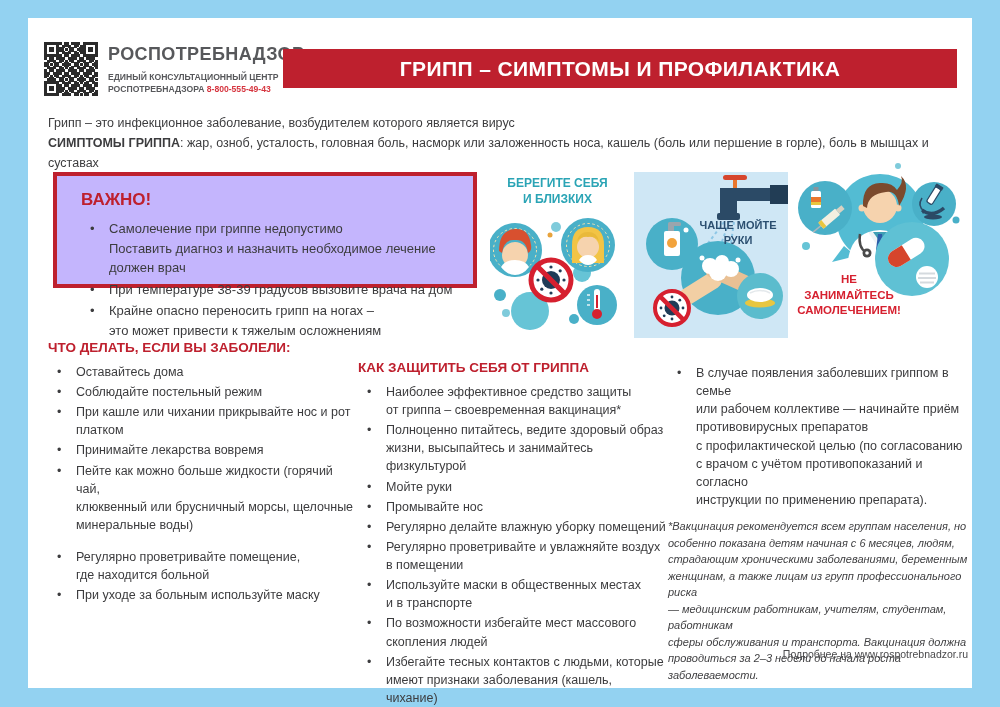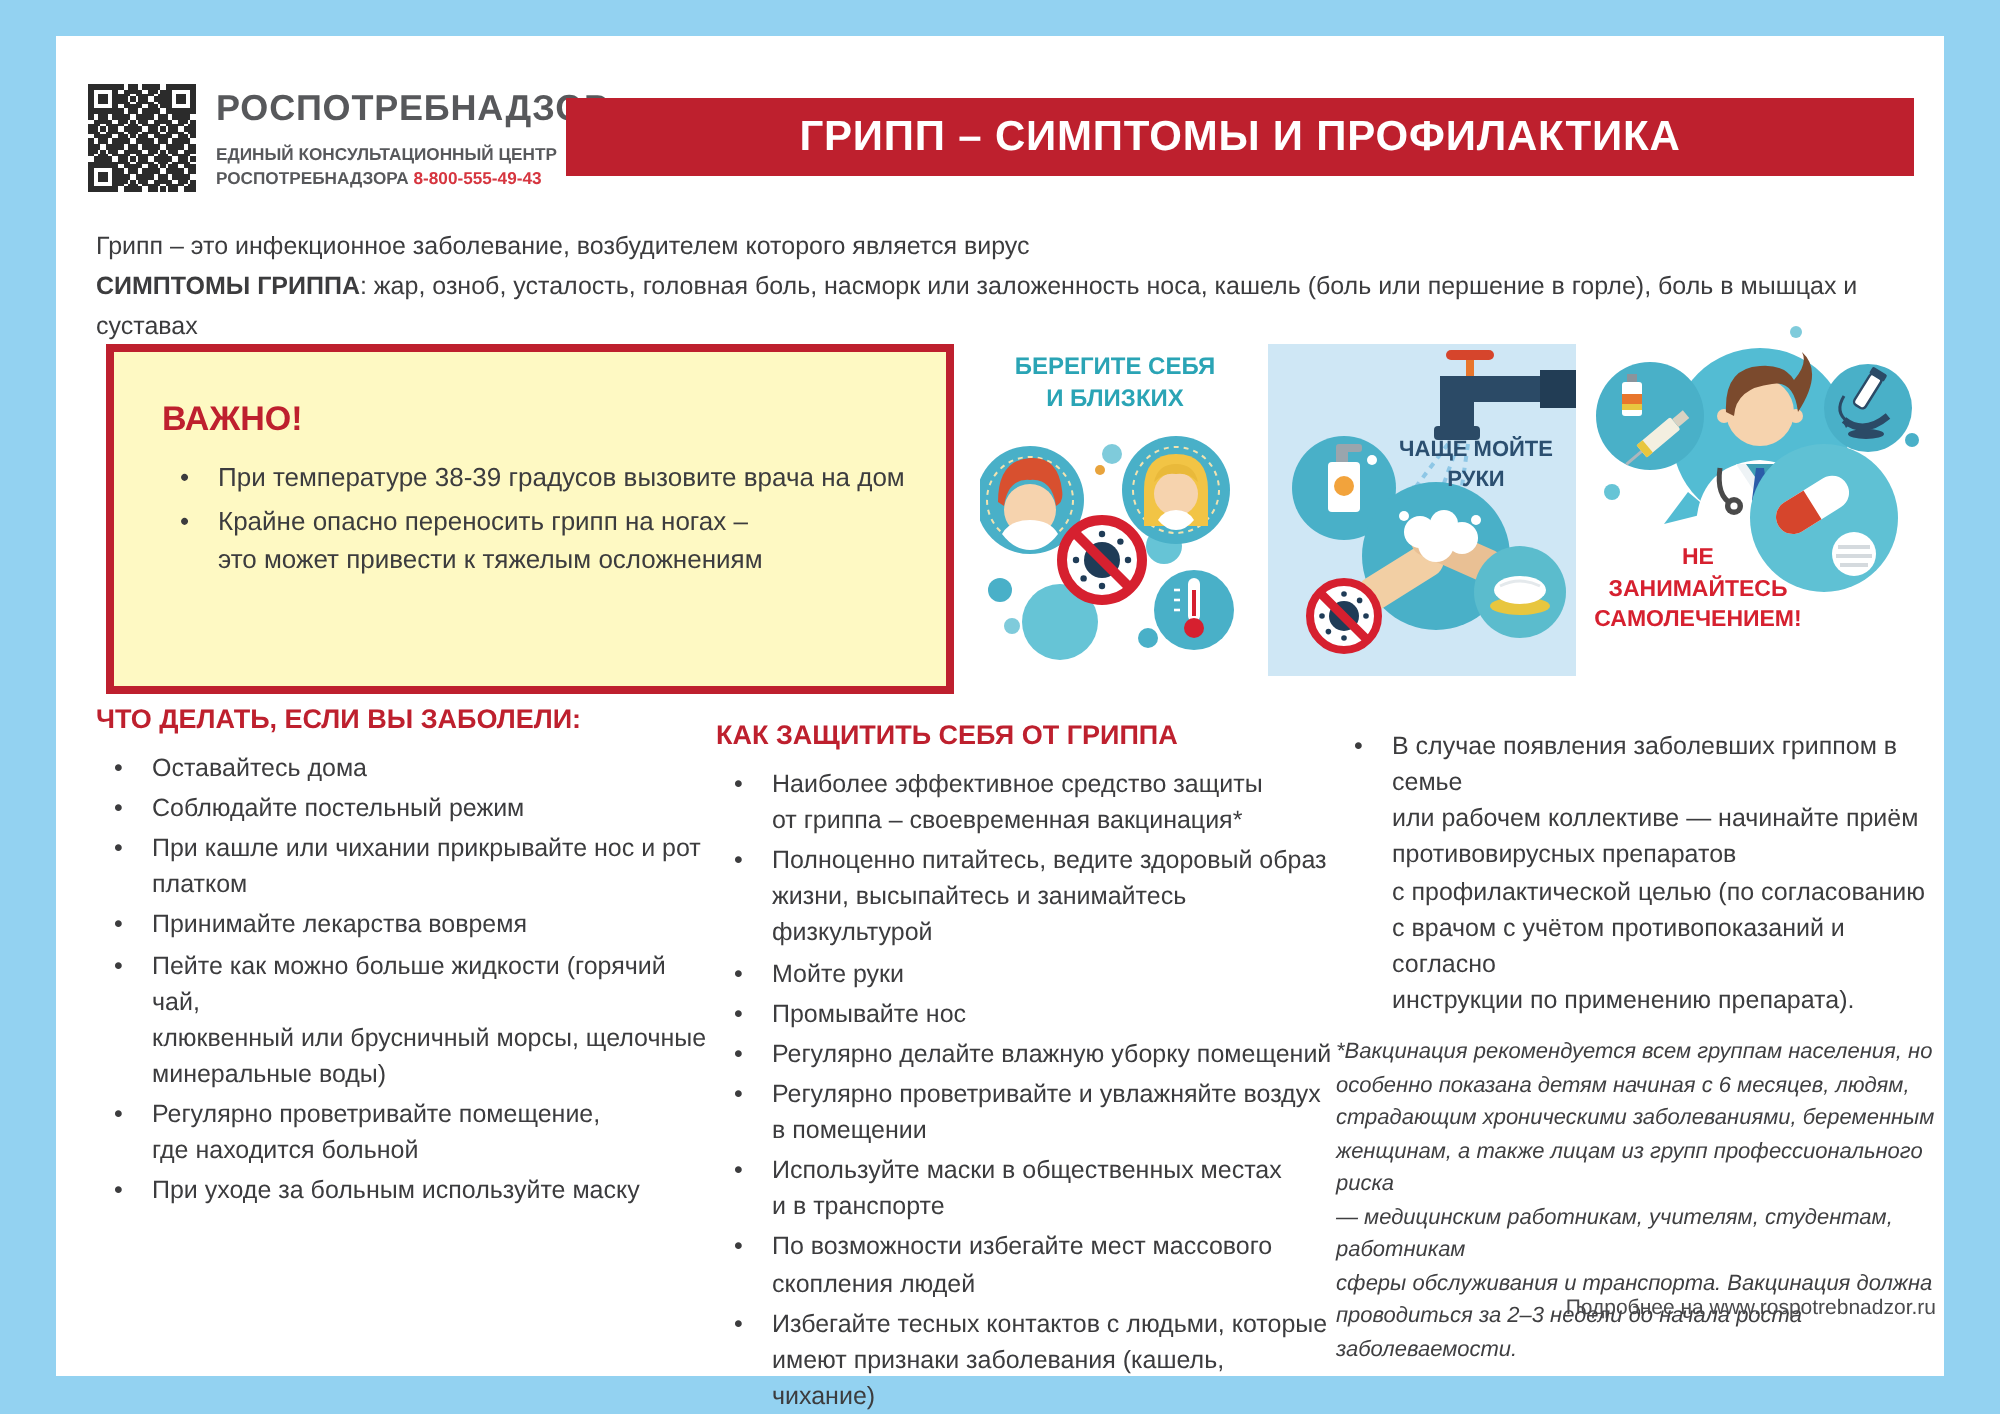--- a/index.html
+++ b/index.html
@@ -35,22 +35,22 @@
     left: 255px; top: 31px; width: 674px; height: 39px;
     background: #be202e; color: #fff; display: flex; align-items: center; justify-content: center;
     font-size: 21px; font-weight: bold; letter-spacing: .4px;
   }
 
   .intro { left: 20px; top: 95px; width: 900px; font-size: 12.5px; color: #3c3c3e; line-height: 1.6; }
   .intro b { font-weight: bold; }
 
   
   .imp {
-    left: 25px; top: 154px; width: 424px; height: 175px;
-    border: 4px solid #be202e; background: #fef9c3; padding: 24px 14px 10px 24px;
+    left: 25px; top: 154px; width: 424px; height: 116px;
+    border: 4px solid #be202e; background: #c4b5fd; padding: 14px 14px 10px 24px;
   }
   .imp-title { color: #be202e; font-size: 17px; font-weight: bold; margin-bottom: 9px; }
   ul.blist { list-style: none; }
   ul.blist li {
     position: relative; padding-left: 28px; font-size: 12.5px; color: #3c3c3e;
     line-height: 1.45; white-space: pre-line; margin-bottom: 2px;
   }
   ul.blist li::before { content: "•"; position: absolute; left: 9px; top: 0; color: #3c3c3e; }
   .imp ul.blist li { font-size: 13px; line-height: 1.5; margin-bottom: 2px; }
 
@@ -63,21 +63,21 @@
   .wash { left: 606px; top: 154px; width: 154px; height: 166px; background: #14b8a6; }
   .wash-cap { position: absolute; left: 56px; top: 46px; width: 96px; text-align: center;
     color: #2b4f70; font-size: 11px; font-weight: bold; line-height: 1.35; white-space: pre-line; }
 
   .doc { left: 766px; top: 140px; width: 172px; height: 166px; }
   .doc-cap { position: absolute; left: 2px; top: 114px; width: 106px; text-align: center;
     color: #d6202f; font-size: 11.5px; font-weight: bold; line-height: 1.35; white-space: pre-line; }
 
   
   .sec-title { color: #be202e; font-size: 13.5px; font-weight: bold; margin-bottom: 6px; line-height: 1.25; }
-  .col1a { left: 20px; top: 334px; width: 308px; }
+  .col1a { left: 20px; top: 322px; width: 308px; }
   .col1b { left: 20px; top: 530px; width: 308px; }
   .col2  { left: 330px; top: 342px; width: 308px; }
   .col3  { left: 640px; top: 346px; width: 302px; }
   .footnote { left: 640px; top: 500px; width: 300px; font-size: 11px; font-style: italic;
     color: #3f3f41; line-height: 1.5; white-space: pre-line; }
   .footer { left: 640px; top: 630px; width: 300px; text-align: right; font-size: 10.5px; color: #4a4a4c; }
 </style>
 </head>
 <body>
 
@@ -102,20 +102,22 @@
     </div>
 
     <div class="abs intro">
       <div>Грипп – это инфекционное заболевание, возбудителем которого является вирус</div>
       <div><b>СИМПТОМЫ ГРИППА</b><span>: жар, озноб, усталость, головная боль, насморк  или заложенность носа, кашель (боль или першение в горле), боль в мышцах и суставах</span></div>
     </div>
 
     <div class="abs imp">
       <div class="imp-title">ВАЖНО!</div>
       <ul class="blist">
+        <li>Самолечение при гриппе недопустимо
+Поставить диагноз и назначить необходимое лечение должен врач</li>
         <li>При температуре 38-39 градусов вызовите врача на дом</li>
         <li>Крайне опасно переносить грипп на ногах –
 это может привести к тяжелым осложнениям</li>
       </ul>
     </div>
 
     <div class="abs fam">
       <div class="fam-cap">БЕРЕГИТЕ СЕБЯ
 И БЛИЗКИХ</div>
       <svg width="135" height="125" viewBox="0 0 135 125">

